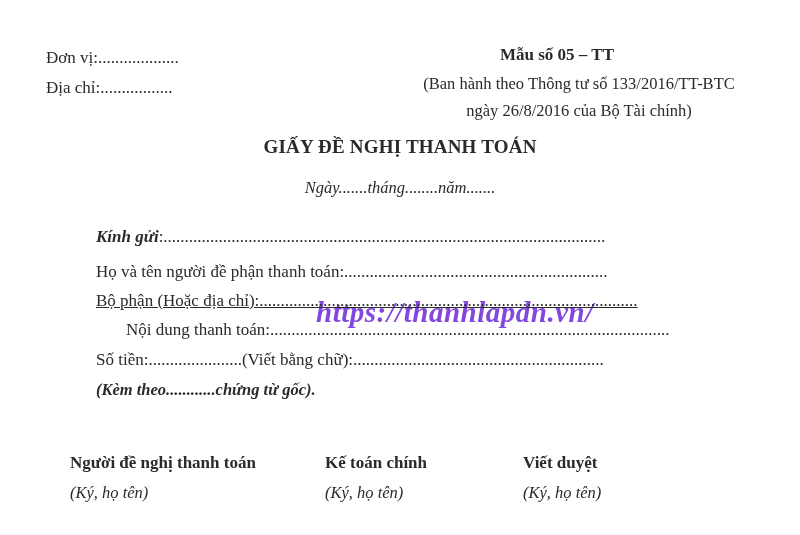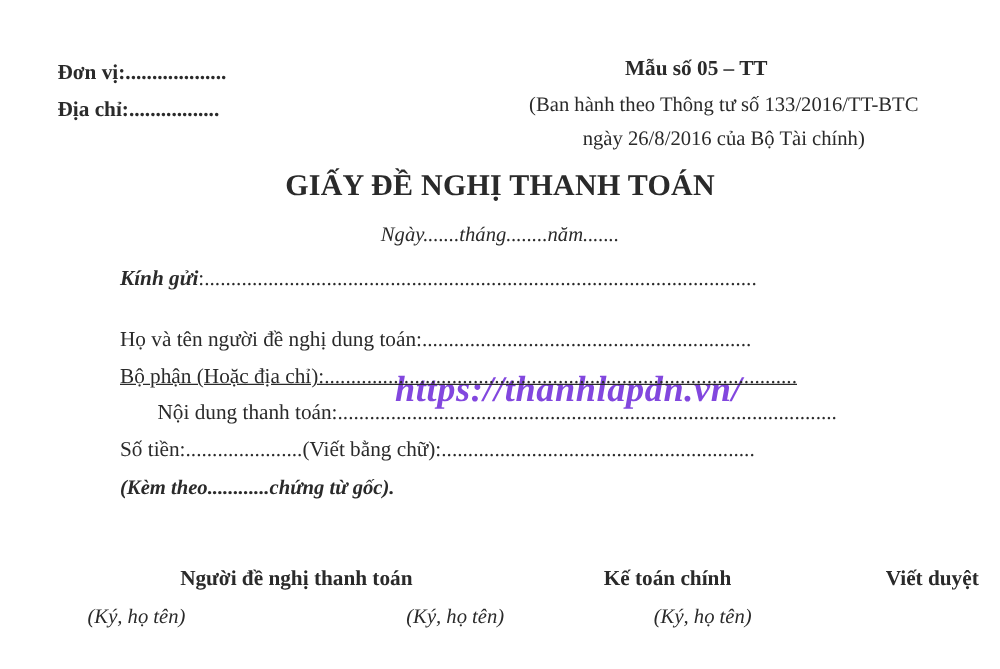--- a/index.html
+++ b/index.html
@@ -11,41 +11,41 @@
       width: 800px;
       height: 535px;
       position: relative;
       overflow: hidden;
       font-family: "Liberation Serif", "DejaVu Serif", serif;
       color: #2a2a2a;
     }
     .abs { position: absolute; white-space: nowrap; }
 
     .unit-line {
-      font-weight: bold;
+      font-weight: normal;
       font-size: 17px;
       left: 46px;
     }
     .form-code {
       font-weight: bold;
       font-size: 17px;
       left: 0;
       width: 1114px;
       text-align: center;
       top: 45px;
     }
     .issued {
       font-size: 16.5px;
       width: 800px;
       text-align: center;
       left: 179px;
     }
     .title {
       font-weight: bold;
-      font-size: 24px;
+      font-size: 19px;
       top: 136px;
       left: 0;
       width: 800px;
       text-align: center;
       letter-spacing: 0.2px;
     }
     .date-line {
       font-style: italic;
       font-size: 16.5px;
       top: 178px;
@@ -84,21 +84,21 @@
       z-index: 0;
     }
     .field, .unit-line, .form-code, .issued, .title, .date-line, .sig-role, .sig-note {
       z-index: 1;
     }
 
     .sig-role {
       font-weight: bold;
       font-size: 17px;
       top: 453px;
-      text-align: right;
+      text-align: left;
       width: 260px;
     }
     .sig-note {
       font-style: italic;
       font-size: 16.5px;
       top: 483px;
       text-align: left;
       width: 260px;
     }
   </style>
@@ -112,22 +112,22 @@
 
   <div class="abs form-code">Mẫu số 05 – TT</div>
   <div class="abs issued" style="top:74px;">(Ban hành theo Thông tư số 133/2016/TT-BTC</div>
   <div class="abs issued" style="top:101px;">ngày 26/8/2016 của Bộ Tài chính)</div>
 
   <div class="abs title">GIẤY ĐỀ NGHỊ THANH TOÁN</div>
   <div class="abs date-line">Ngày.......tháng........năm.......</div>
 
   <div class="abs watermark">https://thanhlapdn.vn/</div>
 
-  <div class="abs field bold-italic" style="top:213px;"><span>Kính gửi</span><span class="normal">:........................................................................................................</span></div>
-  <div class="abs field" style="top:262px;">Họ và tên người đề nghị dung toán:..............................................................</div>
+  <div class="abs field bold-italic" style="top:227px;"><span>Kính gửi</span><span class="normal">:........................................................................................................</span></div>
+  <div class="abs field" style="top:262px;">Họ và tên người đề phận thanh toán:..............................................................</div>
   <div class="abs field" style="top:291px;text-decoration:underline;">Bộ phận (Hoặc địa chỉ):.........................................................................................</div>
   <div class="abs field" style="top:320px;margin-left:30px;">Nội dung thanh toán:..............................................................................................</div>
   <div class="abs field" style="top:350px;">Số tiền:......................(Viết bằng chữ):...........................................................</div>
   <div class="abs field italic" style="top:380px;font-weight:bold;">(Kèm theo............chứng từ gốc).</div>
 
   <div class="abs sig-role" style="left:70px;">Người đề nghị thanh toán</div>
   <div class="abs sig-note" style="left:70px;">(Ký, họ tên)</div>
 
   <div class="abs sig-role" style="left:325px;">Kế toán chính</div>
   <div class="abs sig-note" style="left:325px;">(Ký, họ tên)</div>

